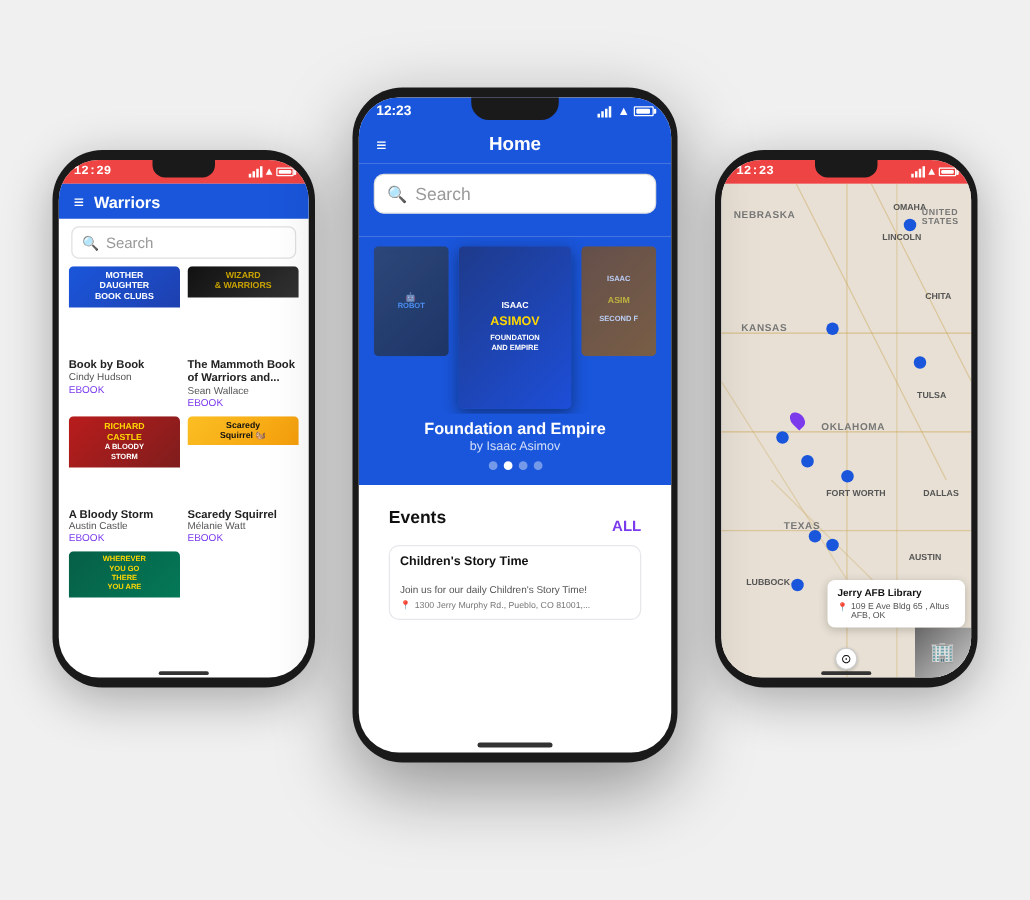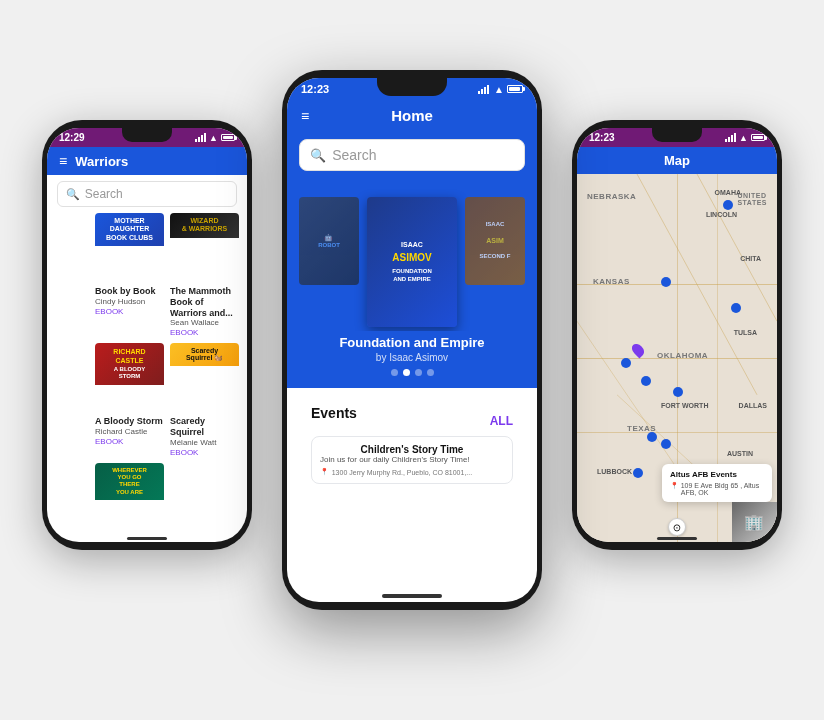--- a/index.html
+++ b/index.html
@@ -66,28 +66,29 @@
       left: 5px;
       right: 5px;
       bottom: 8px;
       border-radius: 32px;
       overflow: hidden;
       background: #fff;
     }
 
     
     .status-bar {
-      background: #701a75;
+      background: #ef4444;
       color: white;
       display: flex;
       justify-content: space-between;
       align-items: center;
       padding: 4px 12px;
       font-size: 10px;
       font-weight: 600;
+      font-family: Liberation Mono, monospace;
     }
 
     .status-bar-center {
       background: #1a56db;
       color: white;
       display: flex;
       justify-content: space-between;
       align-items: center;
       padding: 5px 14px;
       font-size: 11px;
@@ -172,21 +173,20 @@
       font-size: 14px;
     }
 
     
     .catalog-grid {
       display: grid;
       grid-template-columns: 1fr 1fr;
       gap: 6px;
       padding: 0 8px;
       overflow: hidden;
-      margin-left: 40px;
     }
 
     .book-card {
       display: flex;
       flex-direction: column;
     }
 
     .book-cover {
       width: 100%;
       height: 70px;
@@ -473,22 +473,21 @@
     }
 
     .event-info {
       padding: 7px 8px;
     }
 
     .event-title-text {
       font-size: 10px;
       font-weight: 700;
       color: #111;
-      margin-bottom: 0;
-      text-align: center;
+      margin-bottom: 12px;
     }
 
     .event-desc {
       font-size: 8px;
       color: #555;
       margin-bottom: 4px;
     }
 
     .event-location {
       font-size: 7px;
@@ -767,21 +766,21 @@
               <div class="book-title-small">The Mammoth Book of Warriors and...</div>
               <div class="book-author-small">Sean Wallace</div>
               <div class="ebook-badge">EBOOK</div>
             </div>
 
             <div class="book-card">
               <div class="book-cover">
                 <div class="cover-richard-castle">RICHARD<br>CASTLE<br><span style="font-size:6px;color:white;">A BLOODY<br>STORM</span></div>
               </div>
               <div class="book-title-small">A Bloody Storm</div>
-              <div class="book-author-small">Richard Castle</div>
+              <div class="book-author-small">Austin Castle</div>
               <div class="ebook-badge">EBOOK</div>
             </div>
             <div class="book-card">
               <div class="book-cover">
                 <div class="cover-scaredy">Scaredy<br>Squirrel 🐿️</div>
               </div>
               <div class="book-title-small">Scaredy Squirrel</div>
               <div class="book-author-small">Mélanie Watt</div>
               <div class="ebook-badge">EBOOK</div>
             </div>
@@ -902,23 +901,20 @@
               <span style="height:7px"></span>
               <span style="height:9px"></span>
             </div>
             <span style="font-size:9px;">▲</span>
             <div class="battery">
               <div class="battery-fill"></div>
             </div>
           </div>
         </div>
 
-        <div class="nav-bar" style="justify-content:center;">
-          <span>Map</span>
-        </div>
 
         <div class="map-container">
           <div class="map-bg">
 
             <div class="map-road" style="top:50%;left:0;right:0;height:1px;background:#c8a04a;opacity:0.5;"></div>
             <div class="map-road" style="top:30%;left:0;right:0;height:1px;background:#c8a04a;opacity:0.5;"></div>
             <div class="map-road" style="top:70%;left:0;right:0;height:1px;background:#c8a04a;opacity:0.4;"></div>
             <div class="map-road" style="top:0;left:50%;bottom:0;width:1px;background:#c8a04a;opacity:0.4;"></div>
             <div class="map-road" style="top:0;left:70%;bottom:0;width:1px;background:#c8a04a;opacity:0.3;"></div>
 
@@ -952,21 +948,21 @@
             <div class="map-pin" style="top:58%;left:48%;"></div>
             <div class="map-pin" style="top:70%;left:35%;"></div>
             <div class="map-pin" style="top:72%;left:42%;"></div>
             <div class="map-pin" style="top:80%;left:28%;"></div>
 
             <div style="position:absolute;top:46%;left:28%;">
               <div style="width:10px;height:14px;background:#7c3aed;border-radius:50% 50% 50% 0;transform:rotate(-45deg);"></div>
             </div>
 
             <div class="map-info-box">
-              <div class="map-info-title">Altus AFB Events</div>
+              <div class="map-info-title">Jerry AFB Library</div>
               <div class="map-info-addr">
                 <span>📍</span>
                 <span>109 E Ave Bldg 65 , Altus AFB, OK</span>
               </div>
             </div>
 
             <div class="map-photo-strip">
               <div class="map-photo-strip-inner">
                 <span style="font-size:16px;">🏢</span>
               </div>

